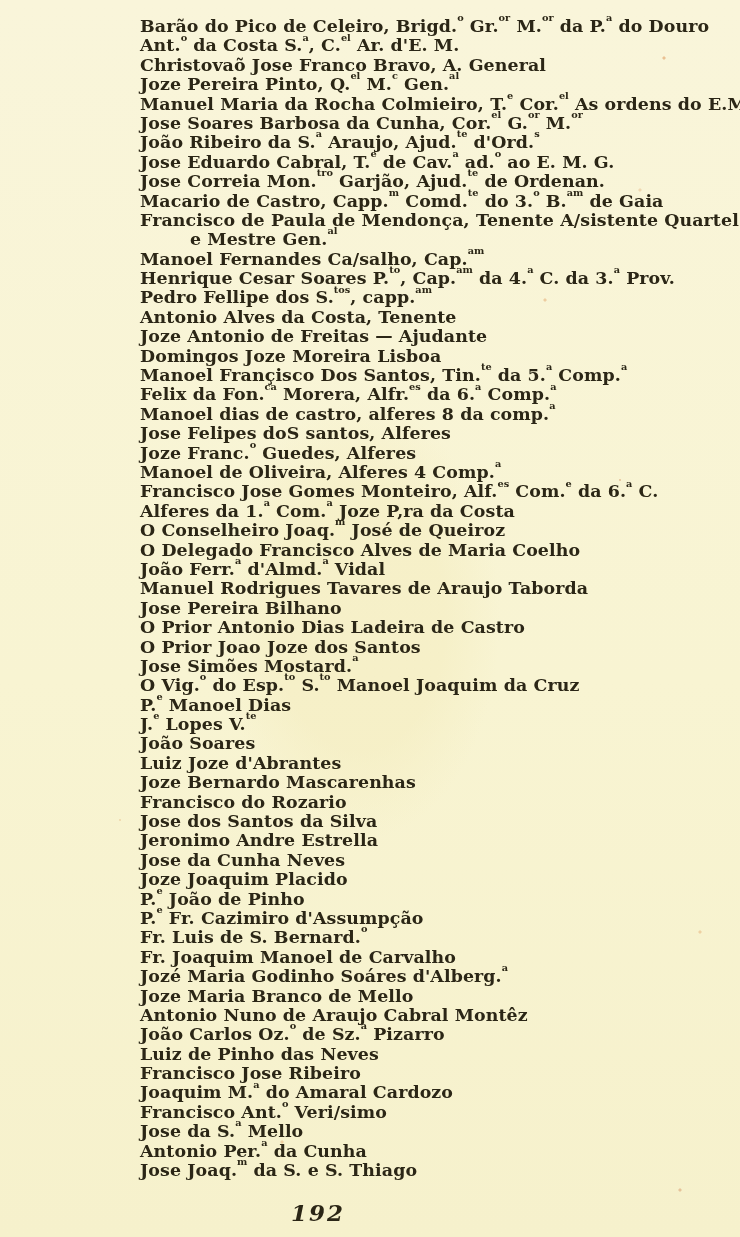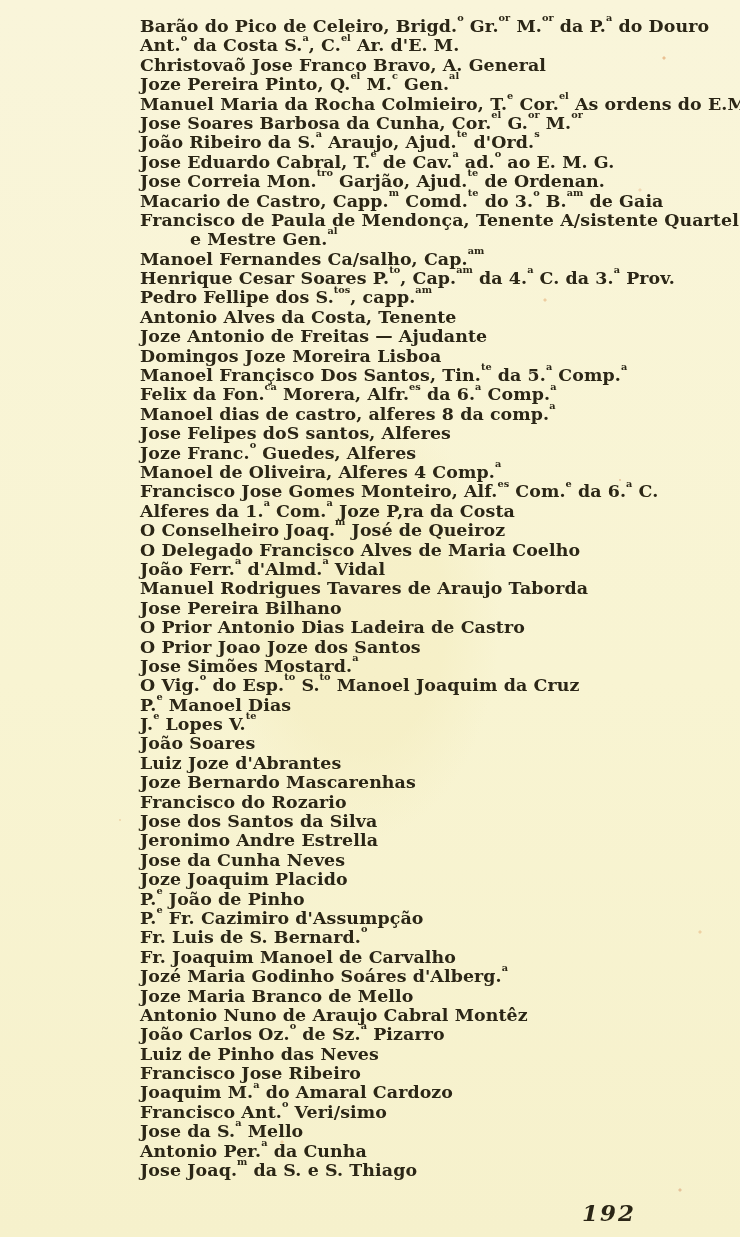--- a/index.html
+++ b/index.html
@@ -53,21 +53,21 @@
     position: relative;
     top: -0.42em;
     line-height: 0;
     letter-spacing: 0;
   }
   .page-number {
     position: absolute;
     left: 0;
     top: 1199px;
     width: 636px;
-    text-align: right;
+    text-align: center;
     font-family: "DejaVu Serif", "Liberation Serif", serif;
     font-style: italic;
     font-weight: bold;
     font-size: 23px;
     letter-spacing: 2px;
     color: #2b2616;
   }
 </style>
 </head>
 <body>

